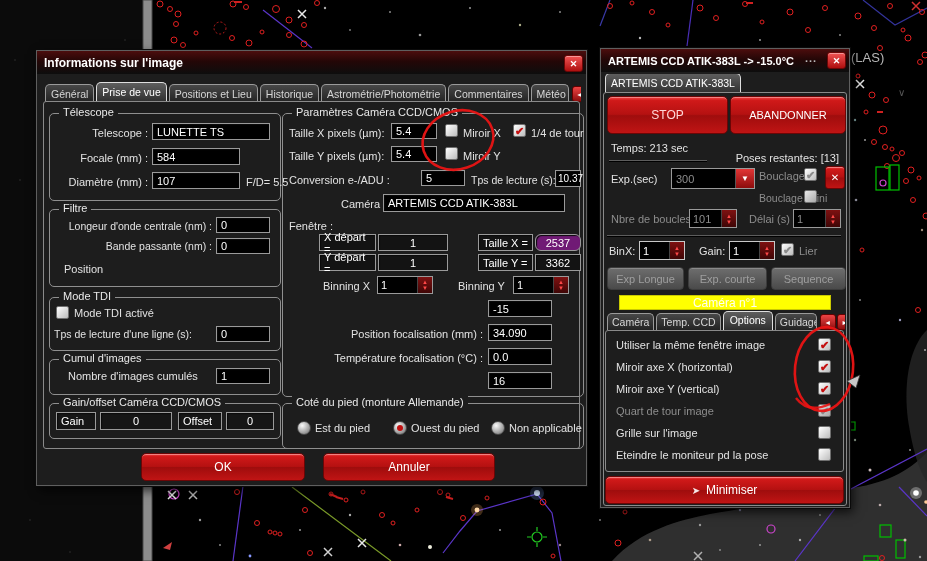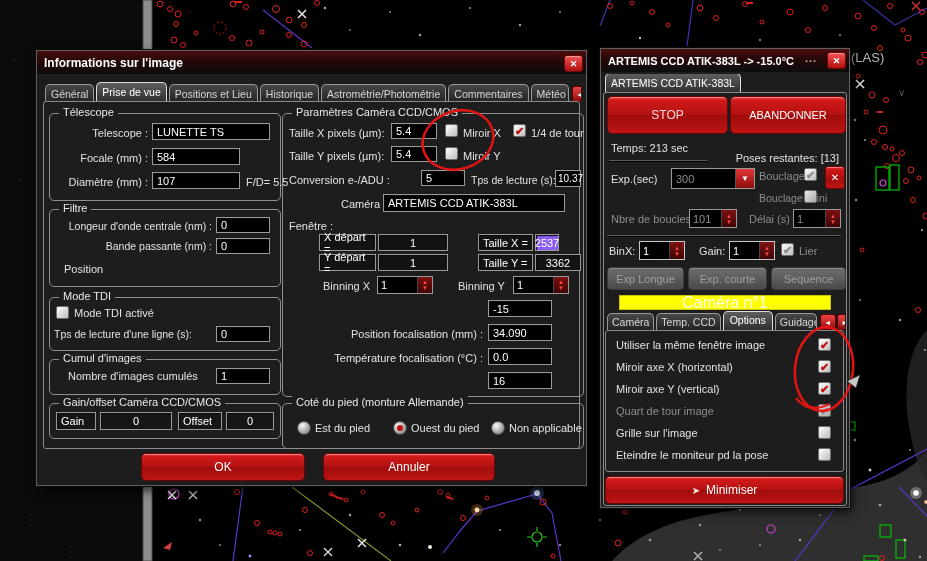--- a/index.html
+++ b/index.html
@@ -58,21 +58,21 @@
        color:#fff;font-size:8px;display:flex;align-items:center;justify-content:center;}
   .btn-red{position:absolute;border:1px solid #6a0606;border-radius:5px;color:#fff;
        background:linear-gradient(180deg,#f14444 0%,#d01919 10%,#b51111 48%,#9f0d0d 52%,#c01414 100%);
        display:flex;align-items:center;justify-content:center;font-size:12px;
        box-shadow:inset 0 1px 0 rgba(255,255,255,.35);}
   .btn-gray{position:absolute;border:1px solid #3c3c3c;border-radius:4px;color:#9f9f9f;
        background:linear-gradient(#6e6e6e,#4a4a4a);display:flex;align-items:center;justify-content:center;
        font-size:11px;box-shadow:inset 0 1px 0 rgba(255,255,255,.2);}
   .sep{position:absolute;height:1px;background:#5d5d5d;box-shadow:0 1px 0 #000;}
   .ybar{position:absolute;background:#ffff00;border:1px solid #c9c900;display:flex;
-       align-items:center;justify-content:center;color:#fffef0;font-size:16px;}
+       align-items:center;justify-content:center;color:#fffef0;font-size:12px;}
   .ellip{color:#bdbdbd;font-weight:bold;letter-spacing:1px;}
   #annot{position:absolute;left:0;top:0;z-index:5;pointer-events:none;}
   #chart{position:absolute;left:0;top:0;z-index:0;}
 </style>
 </head>
 <body>
 
 <div id="stage">
 
   <svg id="chart" width="927" height="561">
@@ -406,21 +406,21 @@
       <span class="lbl" style="left:6px;top:106px;">Fenêtre :</span>
       <div class="field" style="left:36px;top:120px;width:57px;height:17px;background:#131313;">
         <span>X départ =</span>
         </div>
       <div class="field ctr" style="left:95px;top:120px;width:70px;height:17px;background:#131313;">
         <span>1</span>
         </div>
       <div class="field" style="left:195px;top:120px;width:55px;height:17px;background:#131313;">
         <span>Taille X =</span>
         </div>
-      <div class="field ctr" style="left:252px;top:120px;width:24px;height:17px;background:#8b5cf6;">
+      <div class="field ctr" style="left:252px;top:120px;width:46px;height:17px;background:#701a75;border-radius:6px;">
         <span>2537</span>
         </div>
       <div class="field" style="left:36px;top:140px;width:57px;height:17px;background:#131313;">
         <span>Y départ =</span>
         </div>
       <div class="field ctr" style="left:95px;top:140px;width:70px;height:17px;background:#131313;">
         <span>1</span>
         </div>
       <div class="field" style="left:195px;top:140px;width:55px;height:17px;background:#131313;">
         <span>Taille Y =</span>

